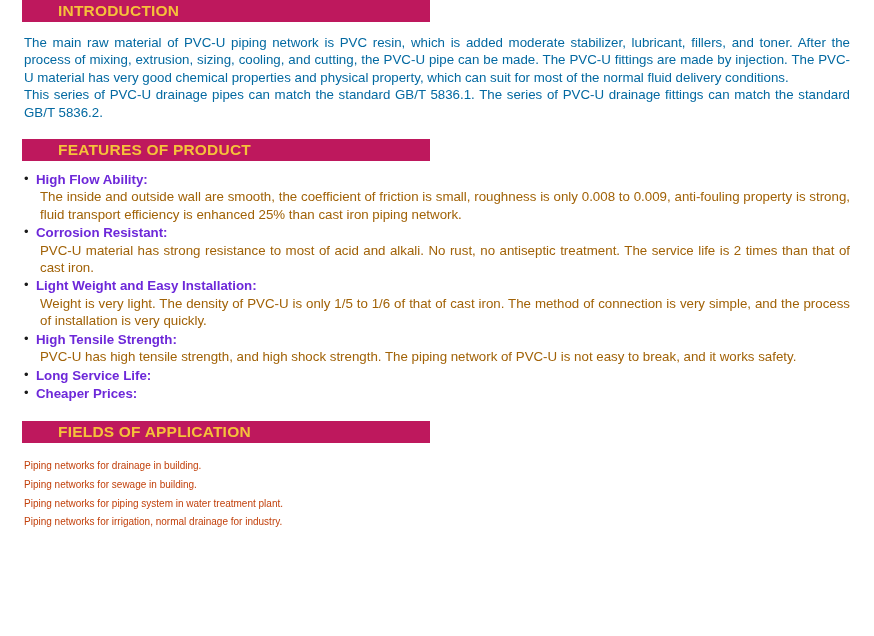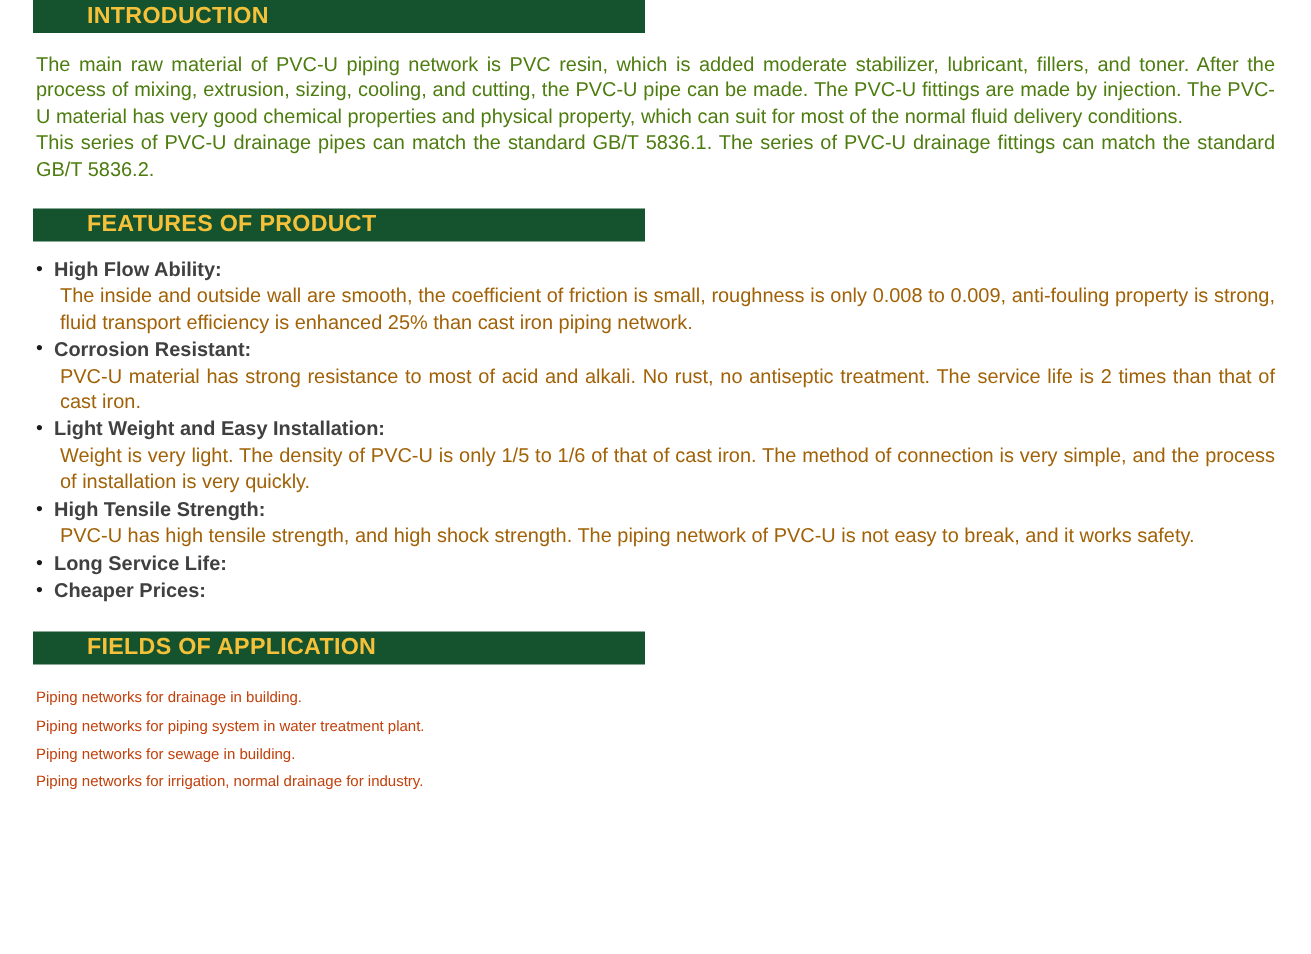--- a/index.html
+++ b/index.html
@@ -15,42 +15,42 @@
     overflow: hidden;
   }
   .page {
     position: relative;
     width: 874px;
     height: 636px;
     padding: 0;
     box-sizing: border-box;
   }
   .section-header {
-    background: #14532d;
+    background: #be185d;
     color: #f5c13a;
     font-weight: bold;
     font-size: 15.5px;
     letter-spacing: 0.2px;
     height: 22px;
     line-height: 22px;
     padding-left: 36px;
     margin-left: 22px;
     width: 408px;
     box-sizing: border-box;
   }
   .content {
     padding: 0 24px 0 24px;
     box-sizing: border-box;
   }
   p.body-text {
     margin: 0;
     font-size: 13.3px;
     line-height: 17.4px;
     text-align: justify;
-    color: #4d7c0f;
+    color: #0369a1;
   }
   .intro-block {
     margin-top: 12px;
   }
   .intro-block p + p {
     margin-top: 0px;
   }
   .feature-list {
     list-style: none;
     margin: 0;
@@ -66,21 +66,21 @@
     left: 0;
     top: -1px;
     font-size: 13px;
     line-height: 17.4px;
     color: #1a1a1a;
   }
   .feature-title {
     font-weight: bold;
     font-size: 13.3px;
     line-height: 17.4px;
-    color: #404040;
+    color: #6d28d9;
     display: block;
   }
   .feature-desc {
     display: block;
     font-size: 13.3px;
     line-height: 17.4px;
     text-align: justify;
     color: #a16207;
     padding-left: 4px;
   }
@@ -156,19 +156,19 @@
   </div>
 
   <div class="gap-lg"></div>
 
   <div class="section-header">FIELDS OF APPLICATION</div>
 
   <div class="content">
     <div class="gap-md"></div>
     <ul class="app-list">
       <li>Piping networks for drainage in building.</li>
+      <li>Piping networks for sewage in building.</li>
       <li>Piping networks for piping system in water treatment plant.</li>
-      <li>Piping networks for sewage in building.</li>
       <li>Piping networks for irrigation, normal drainage for industry.</li>
     </ul>
   </div>
 
 </div>
 
 </body></html>

